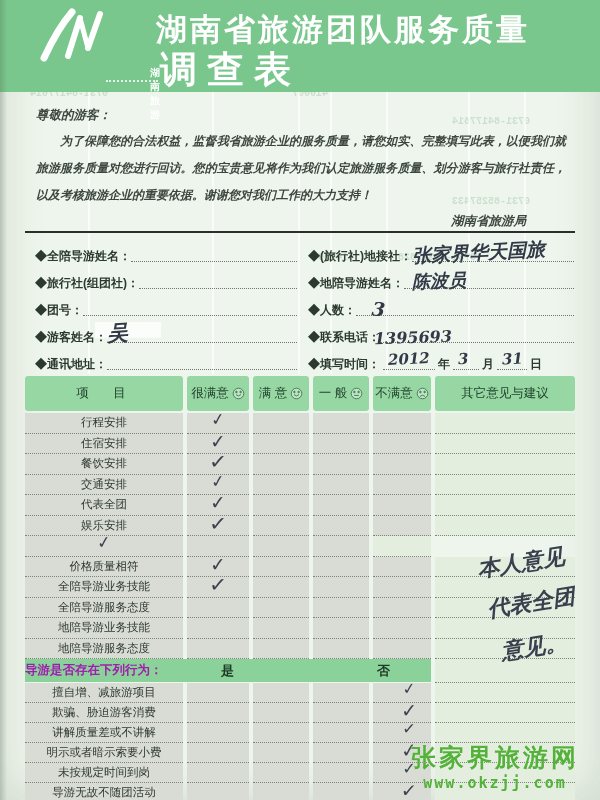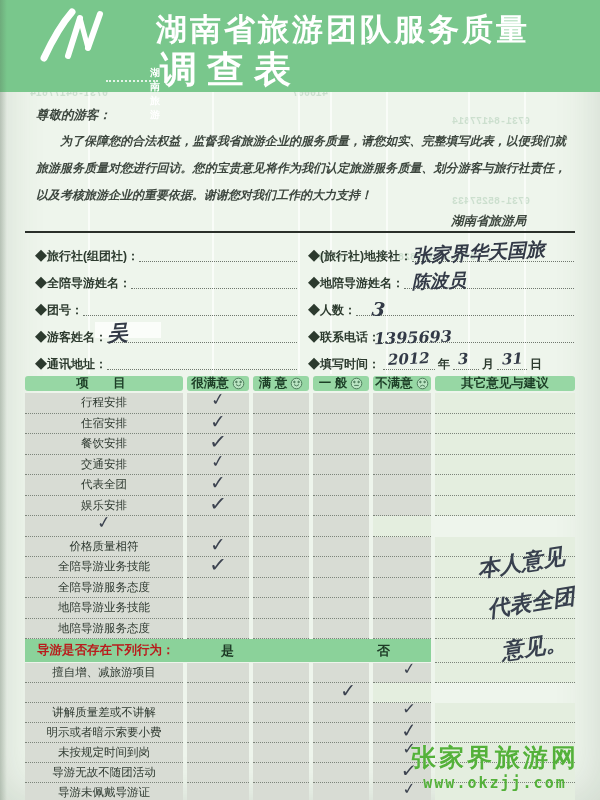--- a/index.html
+++ b/index.html
@@ -38,33 +38,33 @@
   .flabel,.fsuffix{font-size:12px;font-weight:bold;color:#2c3a2e;white-space:nowrap;padding-bottom:2px;}
   .fline{flex:1;border-bottom:1.5px dotted #6f776e;height:1px;margin:0 2px 5px 0;}
   .fseg{position:relative;display:inline-block;border-bottom:1.5px dotted #6f776e;height:1px;margin:0 3px 5px 3px;}
   .hw{font-family:"DejaVu Serif",serif;font-style:italic;font-weight:bold;color:var(--ink);}
   .fval{position:absolute;bottom:1px;left:70px;white-space:nowrap;z-index:2;}
   .whiteout{position:absolute;left:95px;top:322px;width:66px;height:16px;background:#fbfdfa;z-index:1;}
   
   #tbl{position:absolute;left:25px;top:376px;width:550px;z-index:2;}
   .trow{display:grid;grid-template-columns:158px 62px 56px 56px 58px 140px;column-gap:4px;}
   .theadrow{margin-bottom:2px;}
-  .hcell{height:15px;background:var(--table-header-green);display:flex;align-items:center;justify-content:center;
-         font-weight:bold;font-size:12.5px;color:#1d3f27;border-radius:3px;}
+  .hcell{height:35px;background:var(--table-header-green);display:flex;align-items:center;justify-content:center;
+         font-weight:normal;font-size:12.5px;color:#1d3f27;border-radius:3px;}
   .hitem{letter-spacing:6px;}
   .face{margin-left:3px;display:inline-flex;}
   .cell{height:19.5px;background:var(--row-gray);border-bottom:1px dotted #7d857b;position:relative;}
   .brow .cell{height:19px;}
   .lcell{display:flex;align-items:center;justify-content:center;font-size:11.5px;color:#2f3a31;}
   .ccell{background:var(--comment-cell);}
   .check{position:absolute;left:50%;top:-4px;transform:translateX(-50%);font-size:18px;font-weight:bold;
          color:#3c4350;font-family:"DejaVu Sans",sans-serif;z-index:3;}
   .bheadrow .bband{grid-column:1/6;height:23px;background:var(--behavior-band-green);position:relative;
          display:flex;align-items:center;}
-  .btitle{padding-left:12px;font-weight:bold;font-size:12.5px;color:#b91c1c;}
+  .btitle{font-weight:bold;font-size:12.5px;color:#a21caf;}
   .byes{position:absolute;left:196px;font-weight:bold;font-size:13px;color:#1d3a26;}
   .bno{position:absolute;left:352px;font-weight:bold;font-size:13px;color:#1d3a26;}
   .bhc{height:23px;}
   .cmt{position:absolute;font-size:22px;transform:rotate(-9deg);color:#38404e;white-space:nowrap;z-index:4;}
   
   .wm{position:absolute;right:21px;bottom:8px;text-align:center;color:var(--watermark-green);z-index:6;}
   .wm1{font-size:25px;font-weight:bold;letter-spacing:3px;font-family:"DejaVu Serif",serif;text-shadow:0 0 1px #fff;}
   .wm2{font-size:15px;font-weight:bold;letter-spacing:2px;font-family:"DejaVu Sans Mono",monospace;}
 </style>
 </head>
@@ -106,25 +106,25 @@
   <div class="notice">
     <div class="salutation">尊敬的游客：</div>
     <p class="ntext">为了保障您的合法权益，监督我省旅游企业的服务质量，请您如实、完整填写此表，以便我们就旅游服务质量对您进行回访。您的宝贵意见将作为我们认定旅游服务质量、划分游客与旅行社责任，以及考核旅游企业的重要依据。谢谢您对我们工作的大力支持！</p>
     <div class="signature">湖南省旅游局</div>
   </div>
   <div class="divider"></div>
 
   <div class="whiteout"></div>
   <div class="fields" id="fields-left" style="position:absolute;left:35px;width:264px;">
       <div class="frow">
+        <span class="flabel">◆全陪导游姓名：</span>
+        <span class="fline"></span>
+      </div>
+      <div class="frow">
         <span class="flabel">◆旅行社(组团社)：</span>
-        <span class="fline"></span>
-      </div>
-      <div class="frow">
-        <span class="flabel">◆全陪导游姓名：</span>
         <span class="fline"></span>
       </div>
       <div class="frow">
         <span class="flabel">◆团号：</span>
         <span class="fline"></span>
       </div>
       <div class="frow">
         <span class="flabel">◆游客姓名：</span>
         <span class="fline"></span>
         <span class="fval hw" style="left: 72px; font-size: 21px; transform: rotate(-4deg);">吴</span>
@@ -349,20 +349,21 @@
           <div class="cell lcell">擅自增、减旅游项目</div>
           <div class="cell ocell"></div>
           <div class="cell ocell"></div>
           <div class="cell ocell"></div>
           <div class="cell ocell">
             <span class="check" style="left: 62%; transform: translateX(-50%) rotate(-6deg); font-size: 16px;">✓</span>
           </div>
           <div class="cell ccell"></div>
         </div>
         <div class="trow brow">
+          <div class="cell lcell">欺骗、胁迫游客消费</div>
           <div class="cell ocell"></div>
           <div class="cell ocell"></div>
           <div class="cell ocell"></div>
           <div class="cell ocell">
             <span class="check" style="left: 62%; transform: translateX(-50%) rotate(-1deg); font-size: 19px;">✓</span>
           </div>
           <div class="cell ccell"></div>
         </div>
         <div class="trow brow">
           <div class="cell lcell">讲解质量差或不讲解</div>

